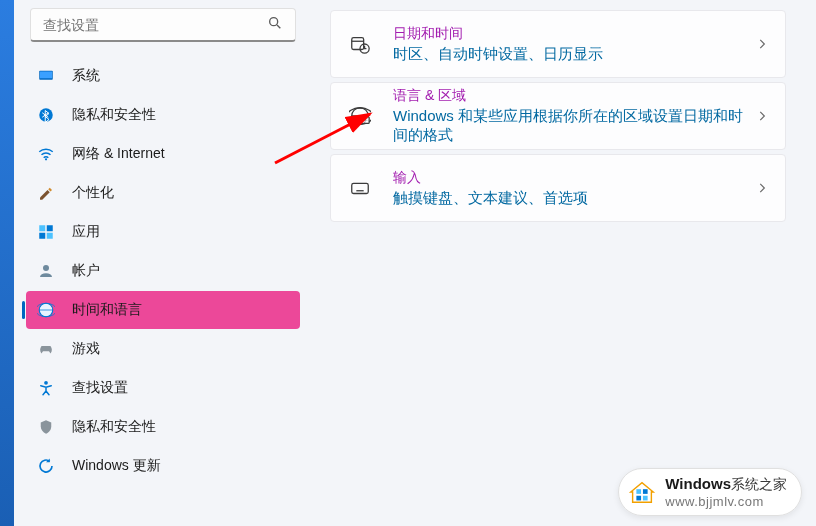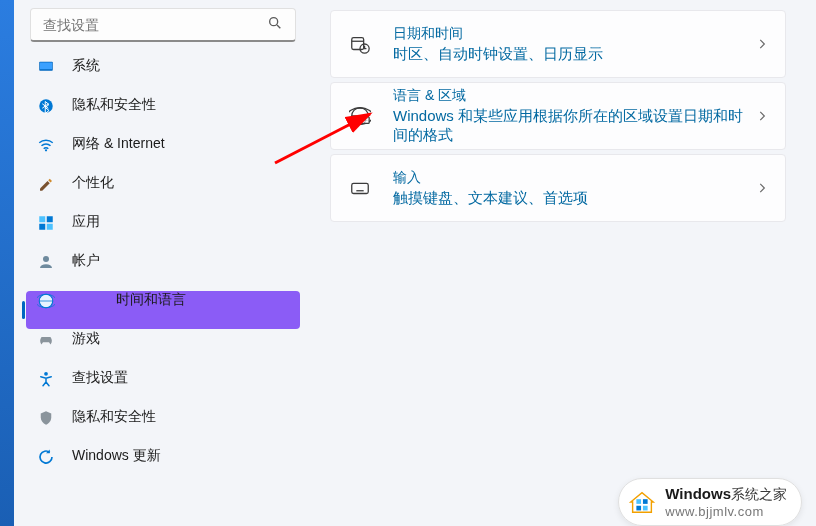--- a/index.html
+++ b/index.html
@@ -51,29 +51,29 @@
     color: #c2410c;
   }
   .search svg { width: 16px; height: 16px; }
   .nav {
     list-style: none;
     flex: 1;
     overflow-y: auto;
   }
   .nav-item {
     display: flex;
-    align-items: flex-start;
+    align-items: center;
     height: 38px;
     padding: 0 10px;
     border-radius: 4px;
     cursor: pointer;
     position: relative;
     margin: 1px 4px;
   }
-  .nav-item.active { background: #8b5cf6; gap: 44px; }
+  .nav-item.active { background: #ec4899; }
   .nav-item.active::before {
     content: "";
     position: absolute;
     left: -4px;
     top: 10px;
     bottom: 10px;
     width: 3px;
     background: #0067c0;
     border-radius: 2px;
   }
@@ -111,35 +111,35 @@
     height: 26px;
     margin-right: 20px;
     display: flex;
     align-items: center;
     justify-content: center;
   }
   .card-icon svg { width: 22px; height: 22px; stroke: #3c3c3c; fill: none; stroke-width: 1.4; }
   .card-body { flex: 1; }
   .card-title {
     font-size: 14px;
-    color: #0369a1;
+    color: #a21caf;
     margin-bottom: 2px;
   }
   .card-desc {
     font-size: 15px;
     color: #0369a1;
   }
   .chevron {
     width: 14px; height: 14px;
     color: #6a6a6a;
   }
   .watermark {
     position: absolute;
     right: 14px;
-    bottom: 0;
+    bottom: 10px;
     display: flex;
     align-items: center;
     background: rgba(255,255,255,0.95);
     border: 1px solid #e0e0e0;
     border-radius: 999px;
     padding: 6px 14px 6px 8px;
     box-shadow: 0 2px 6px rgba(0,0,0,0.08);
   }
   .wm-logo {
     width: 30px; height: 30px;

